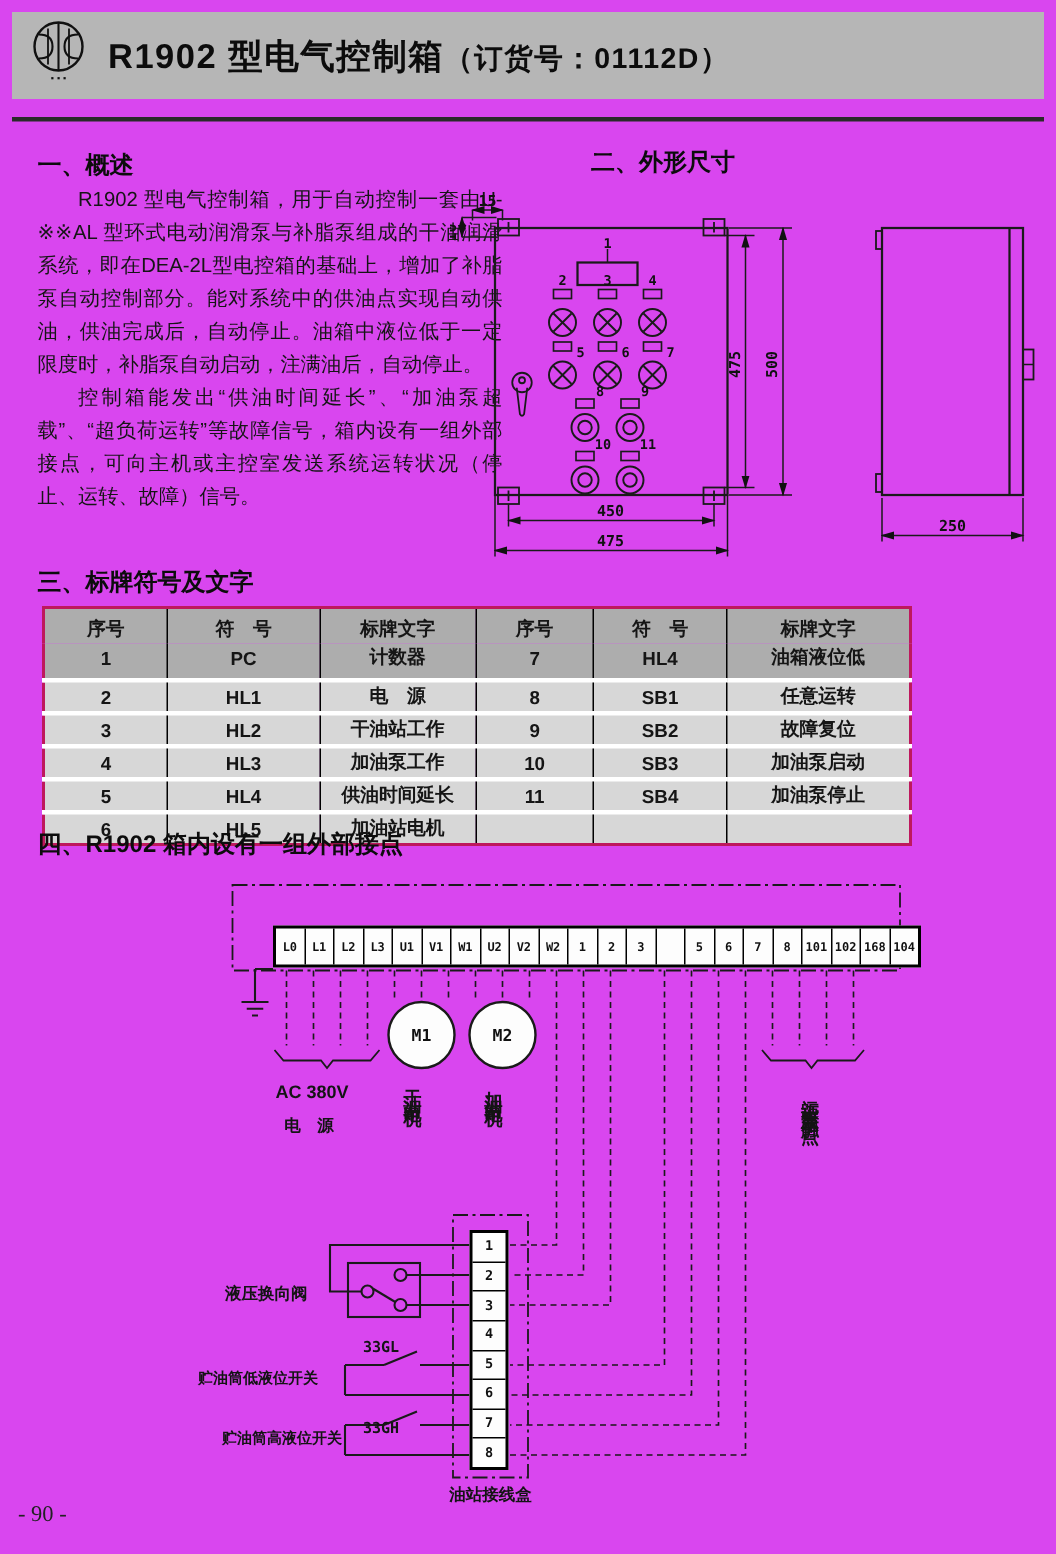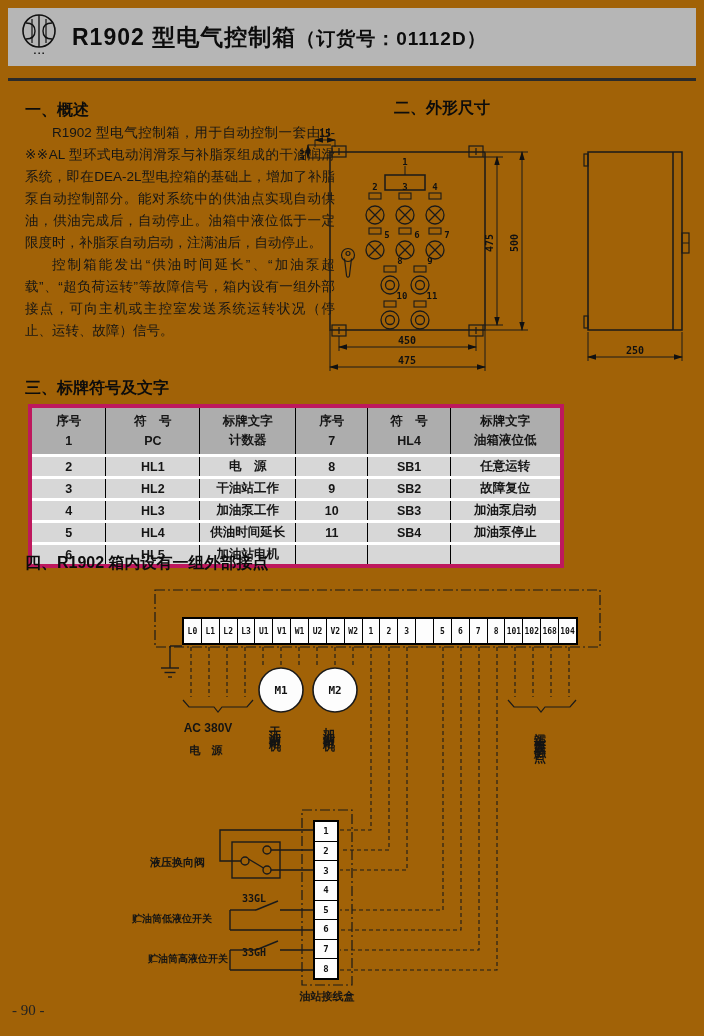--- a/index.html
+++ b/index.html
@@ -1,44 +1,44 @@
 <!DOCTYPE html>
 <html><head>
 <meta charset="utf-8">
 <style>
   html,body{margin:0;padding:0;background:#e8e8e8;}
-  #page{position:relative;width:704px;height:1036px;background:#a16207;margin:0 auto;
+  #page{position:relative;width:704px;height:1036px;background:#d946ef;margin:0 auto;
         font-family:"Liberation Sans","DejaVu Sans",sans-serif;color:#111;overflow:hidden;}
   .abs{position:absolute;}
   
   #hdrband{left:8px;top:8px;width:688px;height:58px;background:#b6b6b6;display:flex;align-items:center;}
   #hdrrule{left:8px;top:78px;width:688px;height:3px;background:#2a2a2a;}
   #logo{margin-left:8px;width:46px;height:52px;flex:0 0 auto;}
   #title{margin-left:10px;font-weight:bold;font-size:23px;letter-spacing:1px;color:#0c0c0c;white-space:nowrap;}
   #title .sub{font-size:19px;}
   
   .sechead{font-weight:bold;font-size:16px;color:#0c0c0c;}
   
   #ovtext{left:25px;top:122px;width:310px;font-size:13.5px;line-height:22px;text-align:justify;color:#151515;}
   #ovtext p{margin:0;text-indent:2em;}
   
-  #nptable{left:28px;top:404px;width:536px;border-collapse:collapse;border:4px solid #be185d;}
+  #nptable{left:28px;top:404px;width:580px;border-collapse:collapse;border:2px solid #be185d;}
   #nptable td{border-left:1.5px solid #000;text-align:center;font-size:12.5px;font-weight:bold;
               color:#151515;height:19px;padding:0;}
   #nptable tr.hdr1 td{background:#adadad;padding-top:4px;}
   #nptable tr.hdr2 td{background:#adadad;padding-bottom:4px;}
   #nptable tr.body td{background:#d7d7d7;border-top:3px solid #fff;}
   
   #dimdraw{left:300px;top:125px;width:404px;height:258px;}
   #wiring{left:0px;top:575px;width:704px;height:435px;}
   svg{position:absolute;left:0;top:0;}
   svg text{font-family:"DejaVu Sans Mono","Liberation Mono",monospace;font-weight:bold;fill:#111;}
   .lbl{position:absolute;font-weight:bold;color:#141414;}
   
-  #tstrip{left:182px;top:617px;width:396px;height:28px;display:flex;border:2px solid #000;background:#fdfdfd;box-sizing:border-box;}
+  #tstrip{left:182px;top:617px;width:432px;height:28px;display:flex;border:2px solid #000;background:#fdfdfd;box-sizing:border-box;}
   #tstrip .cell{flex:1 1 0;border-left:1px solid #000;display:flex;align-items:center;justify-content:center;
                 font:bold 8px "DejaVu Sans Mono",monospace;color:#111;}
   #tstrip .cell:first-child{border-left:none;}
   #jstrip{left:313px;top:820px;width:26px;height:160px;border:2px solid #000;background:#fdfdfd;box-sizing:border-box;
           display:flex;flex-direction:column;}
   #jstrip .cell{flex:1 1 0;border-top:1px solid #000;display:flex;align-items:center;justify-content:center;
                 font:bold 9px "DejaVu Sans Mono",monospace;color:#111;}
   #jstrip .cell:first-child{border-top:none;}
   .vtext{writing-mode:vertical-rl;text-orientation:upright;letter-spacing:3px;font-weight:bold;}
   #footer{left:12px;top:1002px;font-family:"Liberation Serif","DejaVu Serif",serif;font-size:15px;color:#222;}

